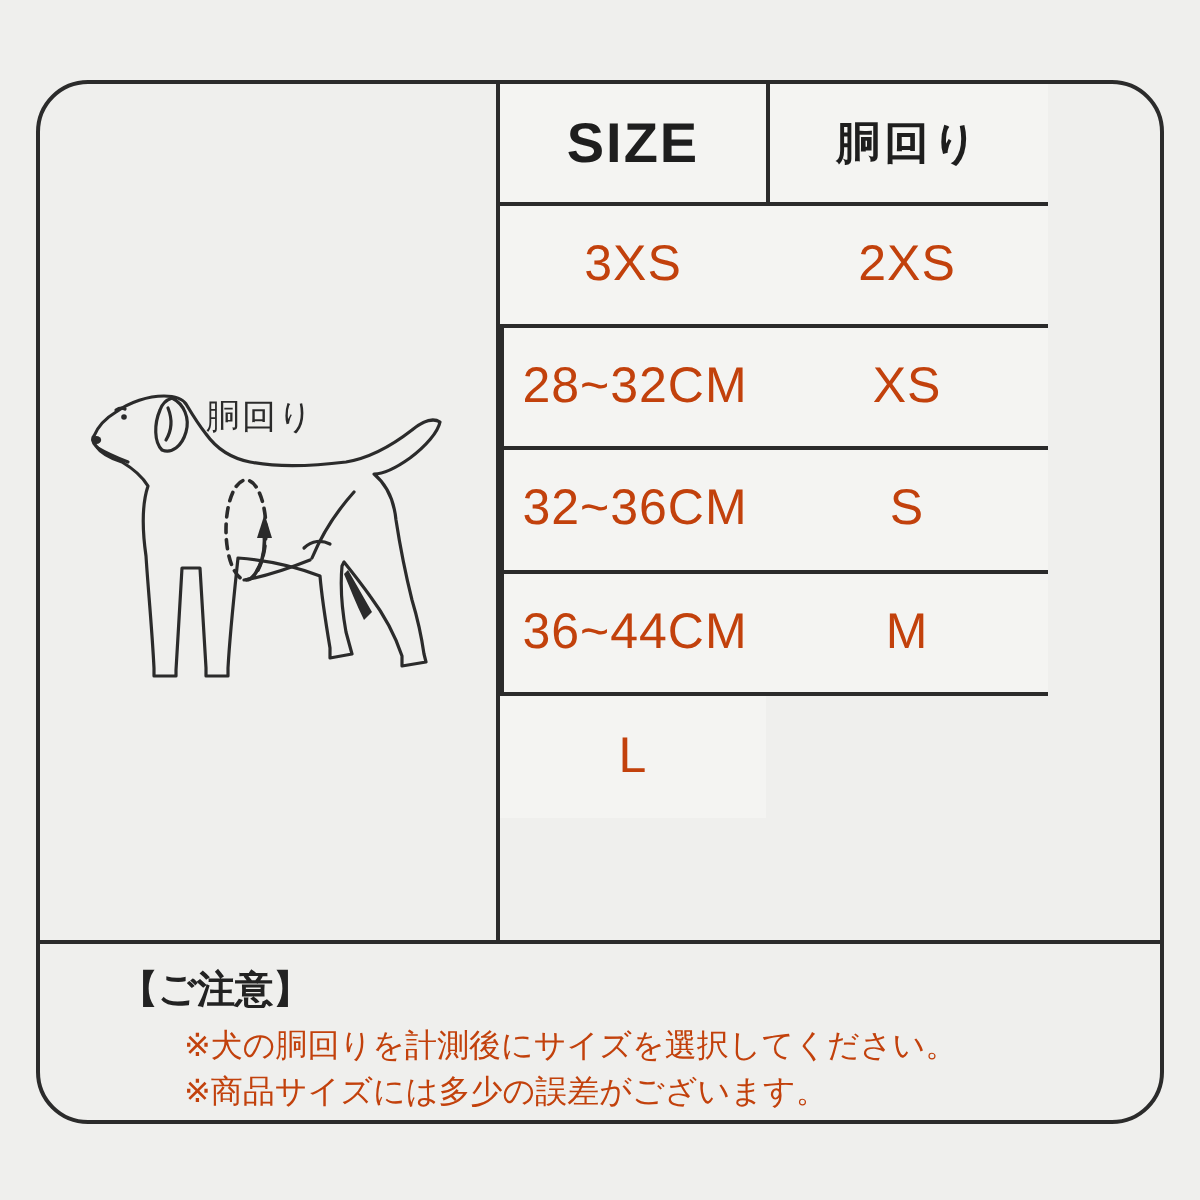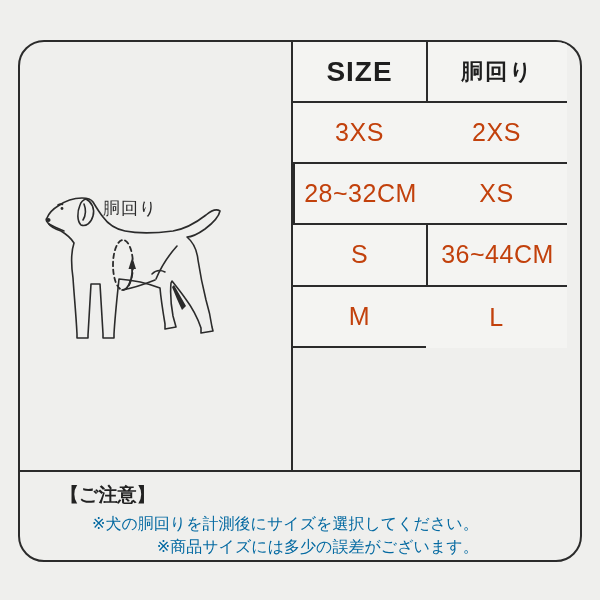--- a/index.html
+++ b/index.html
@@ -26,39 +26,38 @@
     font-size:17px;font-weight:500;letter-spacing:1px;color:#2b2b2b;
   }
   
   .size-table{
     position:absolute;left:228px;top:0;width:276px;height:428px;
     box-sizing:border-box;
     border-left:2px solid #2b2b2b;
     display:grid;
     grid-template-columns:133px 1fr;
     grid-template-rows:repeat(7,1fr);
-    margin-left:43px;
   }
   .cell{
     background:#f4f4f2;
     display:flex;align-items:center;justify-content:center;
     border-bottom:2px solid #2b2b2b;
     font-size:25px;
     color:#c2410c;
     letter-spacing:0.5px;
   }
   .cell.col2{border-left:2px solid #2b2b2b;}
   .cell.last{border-bottom:none;}
   .cell.head-size{font-size:28px;font-weight:700;color:#1e1e1e;letter-spacing:1px;}
   .cell.head-girth{font-size:22px;font-weight:700;color:#1e1e1e;letter-spacing:2px;}
   
   .divider{position:absolute;left:0;right:0;top:428px;height:2px;background:#2b2b2b;}
   .notice{position:absolute;left:0;right:0;top:430px;bottom:0;}
   .notice-title{position:absolute;left:40px;top:10px;font-size:19px;font-weight:700;color:#222;}
-  .notice-lines{position:absolute;left:72px;top:40px;font-size:16px;line-height:23px;color:#0369a1;text-align:right;}
+  .notice-lines{position:absolute;left:72px;top:40px;font-size:16px;line-height:23px;color:#c2410c;}
 </style>
 </head>
 <body>
 
 <div class="panel">
 
   <div class="dog-area">
     <svg class="dog-svg" width="200" height="160" viewBox="0 0 200 160">
       <g fill="none" stroke="#2b2b2b" stroke-width="1.6" stroke-linecap="round" stroke-linejoin="round">
 
@@ -94,20 +93,21 @@
   <div class="size-table">
     <div class="cell head-size">SIZE</div>
     <div class="cell col2 head-girth">胴回り</div>
 
     <div class="cell">3XS</div>
 
     <div class="cell">2XS</div>
     <div class="cell col2">28~32CM</div>
 
     <div class="cell">XS</div>
+    <div class="cell col2">32~36CM</div>
 
     <div class="cell">S</div>
     <div class="cell col2">36~44CM</div>
 
     <div class="cell">M</div>
 
     <div class="cell last">L</div>
   </div>
 
   <div class="divider"></div>

